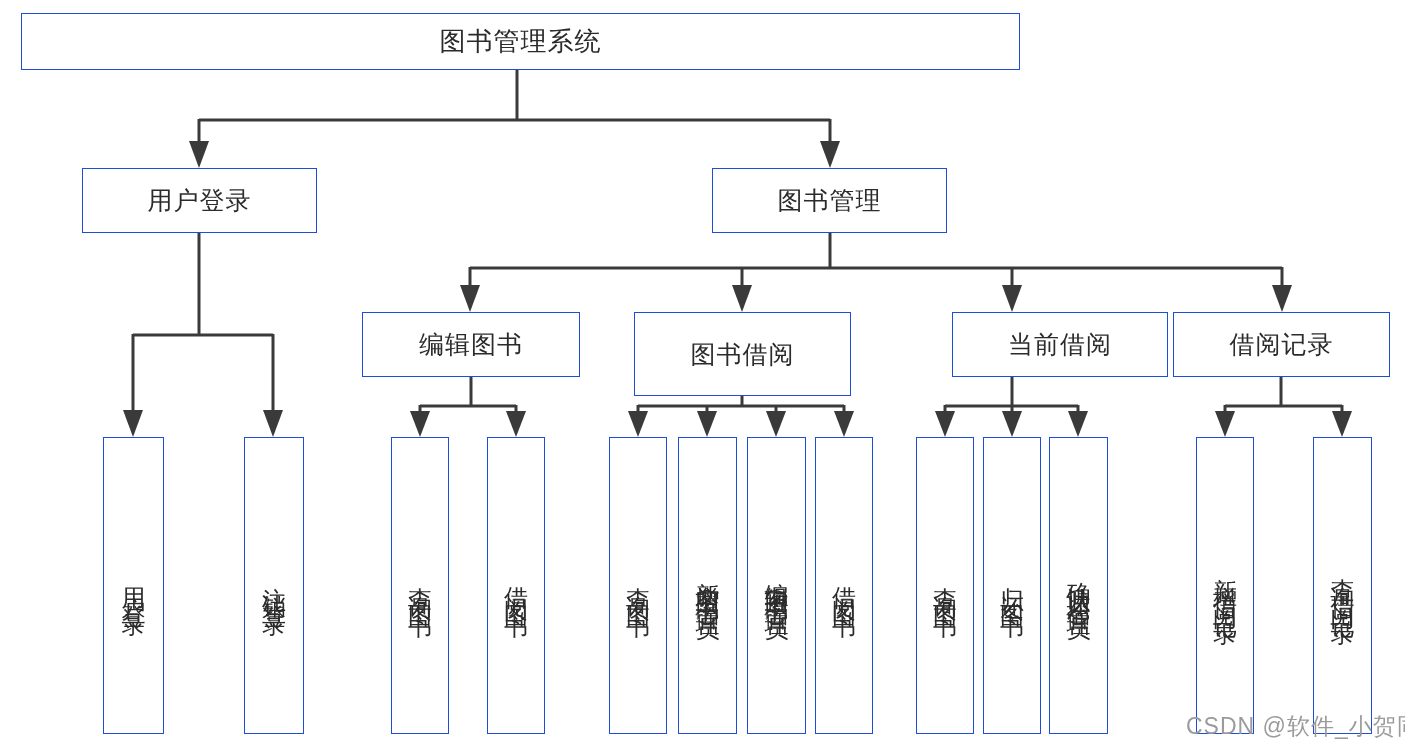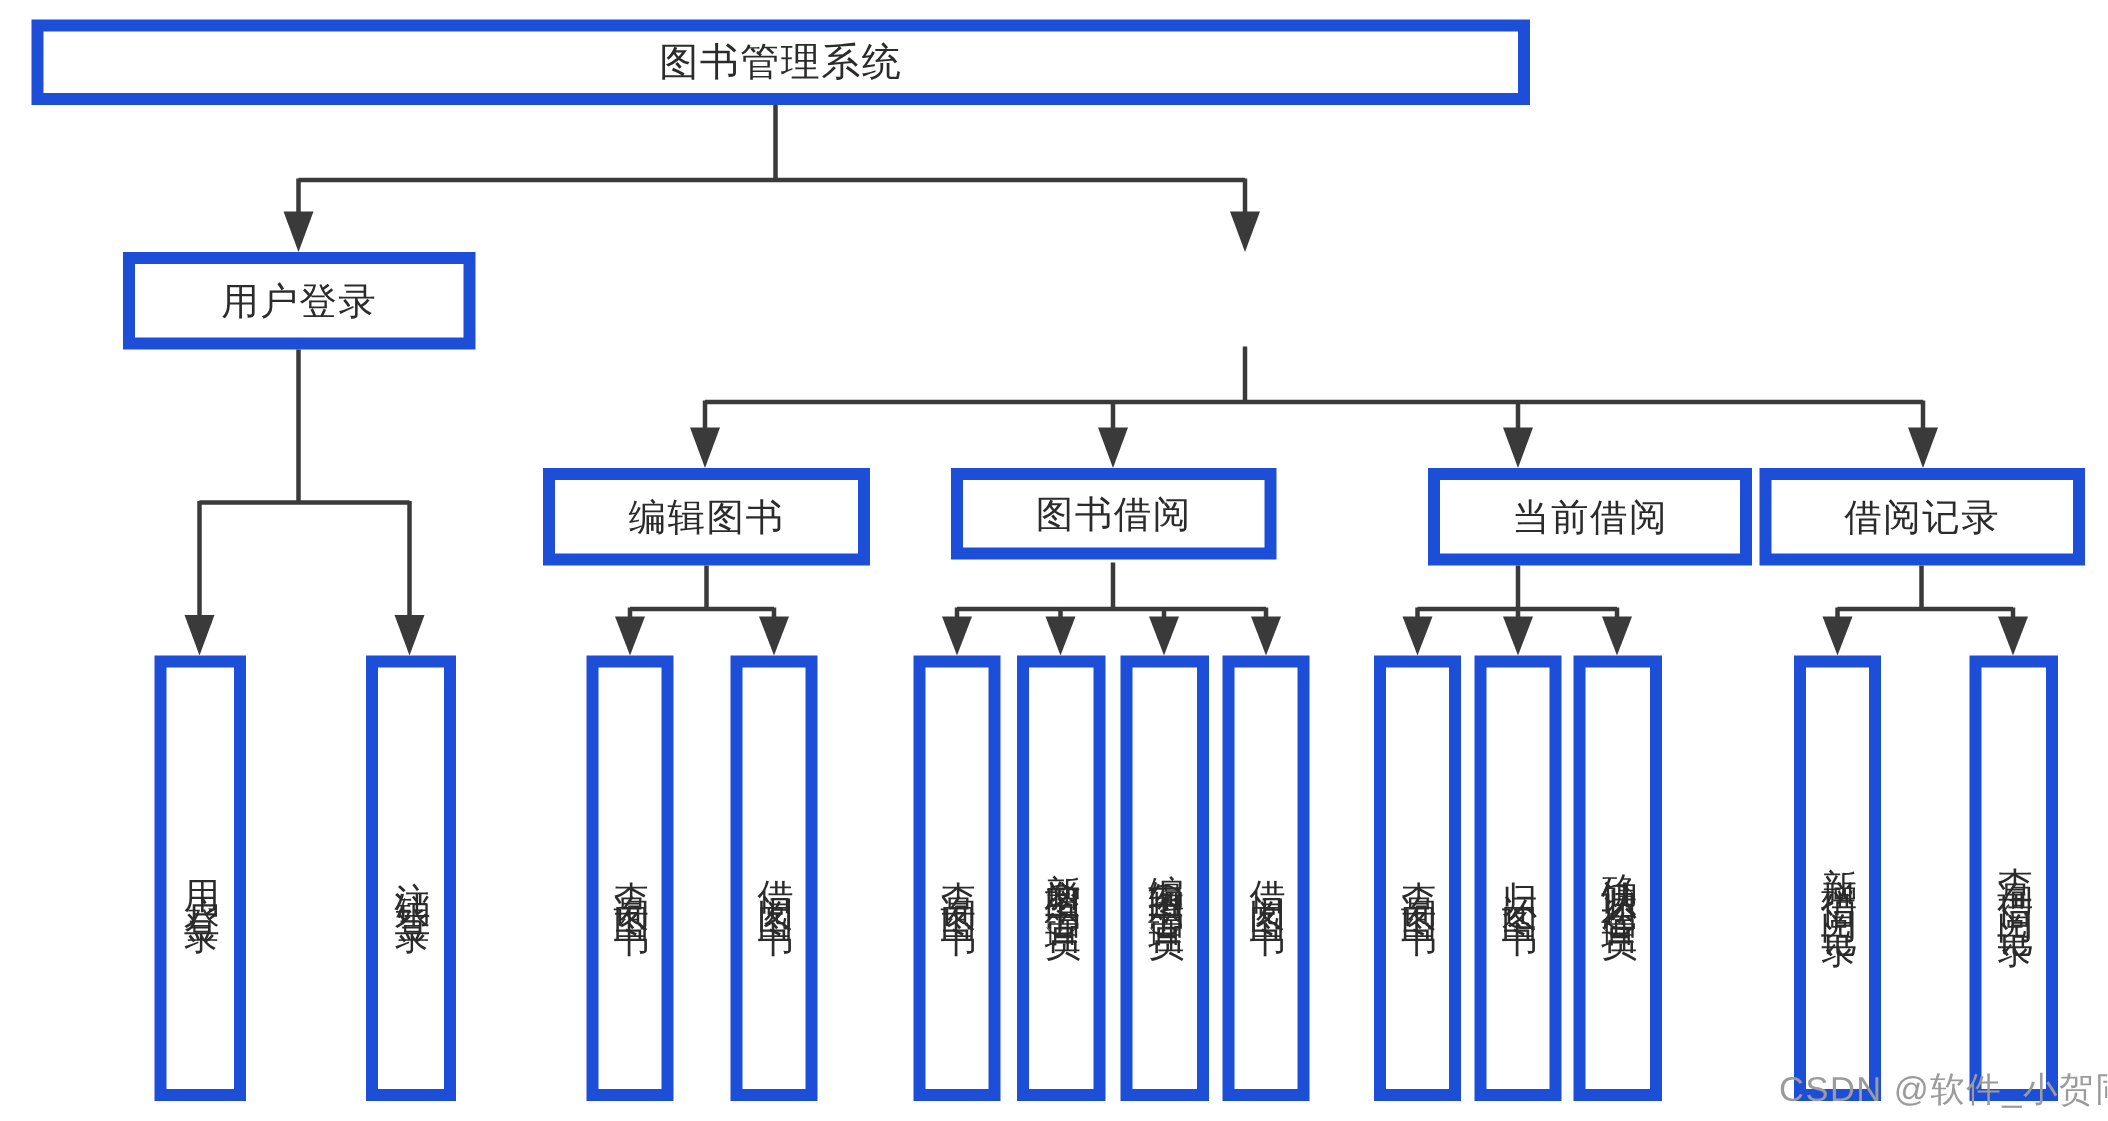--- a/index.html
+++ b/index.html
@@ -9,21 +9,21 @@
     background:#ffffff;
     font-family:"Liberation Sans", sans-serif;
     overflow:hidden;
   }
   #connector-layer {
     position:absolute; left:0; top:0; width:1405px; height:747px; z-index:1;
   }
   .node {
     position:absolute;
     box-sizing:border-box;
-    border:8px solid #1d4ed8;
+    border:1px solid #1d4ed8;
     background:#ffffff;
     display:flex; align-items:center; justify-content:center;
     color:#2b2b2b;
     z-index:2;
   }
   .hlabel {
     font-size:25px;
     letter-spacing:1px;
     white-space:nowrap;
   }
@@ -115,25 +115,28 @@
     </g>
   </svg>
 
   <div class="node root" style="left:21px;top:13px;width:999px;height:57px;">
     <span class="hlabel">图书管理系统</span>
   </div>
 
   <div class="node" style="left:82px;top:168px;width:235px;height:65px;">
     <span class="hlabel">用户登录</span>
   </div>
+  <div class="node" style="left:712px;top:168px;width:235px;height:65px;">
+    <span class="hlabel">图书管理</span>
+  </div>
 
   <div class="node" style="left:362px;top:312px;width:218px;height:65px;">
     <span class="hlabel">编辑图书</span>
   </div>
-  <div class="node" style="left:634px;top:312px;width:217px;height:61px;">
+  <div class="node" style="left:634px;top:312px;width:217px;height:84px;">
     <span class="hlabel">图书借阅</span>
   </div>
   <div class="node" style="left:904px;top:312px;width:216px;height:65px;margin-left:48px;">
     <span class="hlabel">当前借阅</span>
   </div>
   <div class="node" style="left:1173px;top:312px;width:217px;height:65px;">
     <span class="hlabel">借阅记录</span>
   </div>
 
   <div class="node" style="left:103px;top:437px;width:61px;height:297px;">

